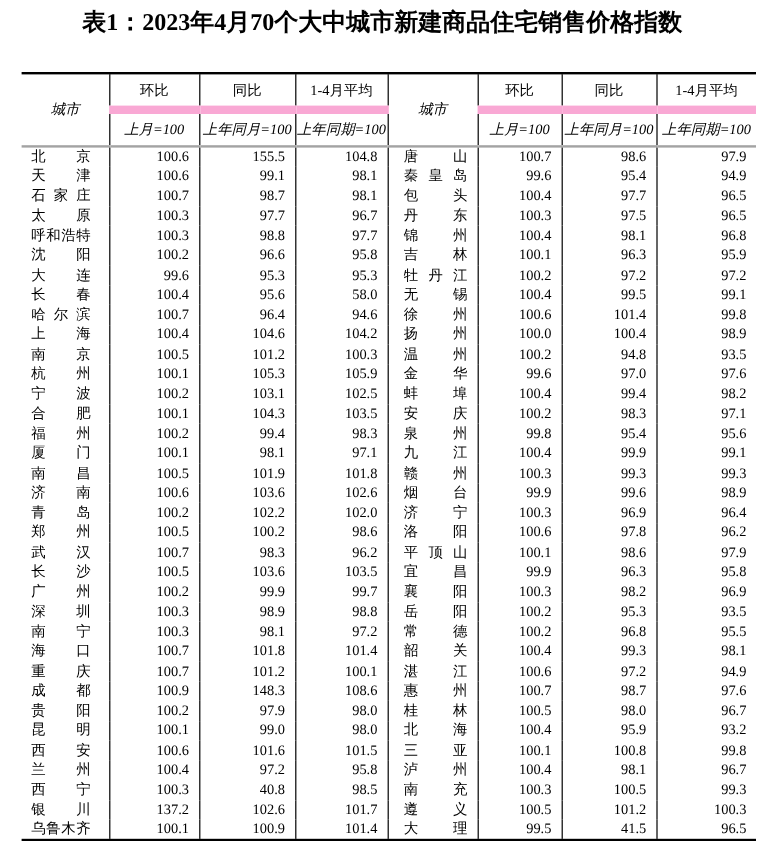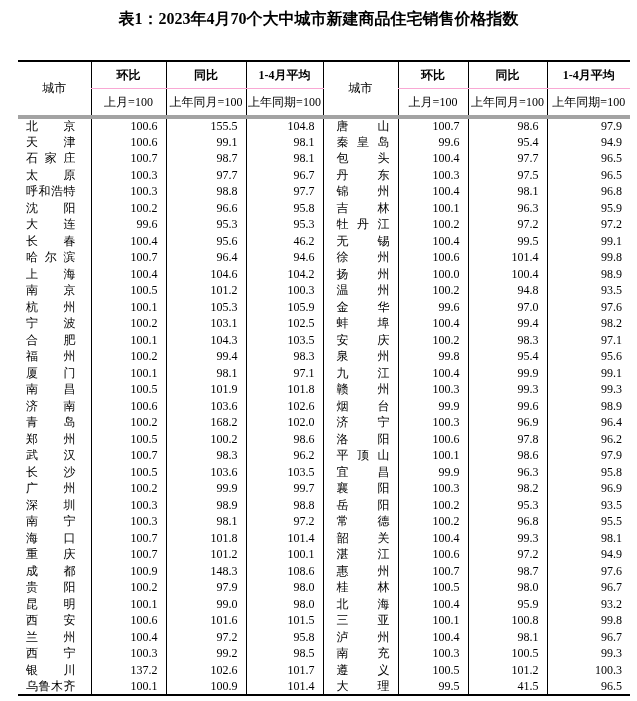--- a/index.html
+++ b/index.html
@@ -8,21 +8,21 @@
     background: #ffffff;
     color: #000000;
     font-family: "Liberation Serif", "DejaVu Serif", serif;
     position: relative;
     overflow: hidden;
   }
   .page-title {
     position: absolute;
     top: 8px; left: 0; width: 637px;
     text-align: center;
-    font-size: 16px;
+    font-size: 20px;
     font-weight: bold;
     line-height: 22px;
     white-space: nowrap;
   }
   table.price-index {
     position: absolute;
     left: 18px; top: 60px;
     width: 612px;
     border-collapse: collapse;
     table-layout: fixed;
@@ -32,22 +32,22 @@
   th, td {
     border-left: 1px solid #000;
     padding: 0;
     font-weight: normal;
     font-size: 12px;
     overflow: hidden;
     white-space: nowrap;
   }
   th.first-col, td.first-col { border-left: none; }
   thead th { height: 26px; text-align: center; vertical-align: middle; }
-  thead th.group-label { border-bottom: 1px solid #f9a8d4; font-weight: bold; }
-  thead tr.sub-row th, thead th.city-head { border-bottom: 4px solid #a3a3a3; }
+  thead th.group-label { border-bottom: 7px solid #f9a8d4; }
+  thead tr.sub-row th, thead th.city-head { border-bottom: 2px solid #a3a3a3; font-style: italic; }
   tbody tr { height: 16.5px; }
   tbody td { vertical-align: middle; line-height: 15px; }
   td.val { text-align: right; padding-right: 8px; }
   td.city-l { padding: 0 15px 0 8px; }
   td.city-r { padding: 0 8px 0 13px; }
   .city-just { display: flex; justify-content: space-between; }
   .city-just span { display: inline-block; }
 </style>
 </head>
 <body>
@@ -233,21 +233,21 @@
       </tr>
       <tr>
         <td class="city city-l first-col">
           <span class="city-just">
             <span>长</span>
             <span>春</span>
           </span>
         </td>
         <td class="val">100.4</td>
         <td class="val">95.6</td>
-        <td class="val">46.2</td>
+        <td class="val">58.0</td>
         <td class="city city-r">
           <span class="city-just">
             <span>无</span>
             <span>锡</span>
           </span>
         </td>
         <td class="val">100.4</td>
         <td class="val">99.5</td>
         <td class="val">99.1</td>
       </tr>
@@ -453,21 +453,21 @@
         <td class="val">98.9</td>
       </tr>
       <tr>
         <td class="city city-l first-col">
           <span class="city-just">
             <span>青</span>
             <span>岛</span>
           </span>
         </td>
         <td class="val">100.2</td>
-        <td class="val">168.2</td>
+        <td class="val">102.2</td>
         <td class="val">102.0</td>
         <td class="city city-r">
           <span class="city-just">
             <span>济</span>
             <span>宁</span>
           </span>
         </td>
         <td class="val">100.3</td>
         <td class="val">96.9</td>
         <td class="val">96.4</td>
@@ -734,21 +734,21 @@
         <td class="val">96.7</td>
       </tr>
       <tr>
         <td class="city city-l first-col">
           <span class="city-just">
             <span>西</span>
             <span>宁</span>
           </span>
         </td>
         <td class="val">100.3</td>
-        <td class="val">99.2</td>
+        <td class="val">40.8</td>
         <td class="val">98.5</td>
         <td class="city city-r">
           <span class="city-just">
             <span>南</span>
             <span>充</span>
           </span>
         </td>
         <td class="val">100.3</td>
         <td class="val">100.5</td>
         <td class="val">99.3</td>

